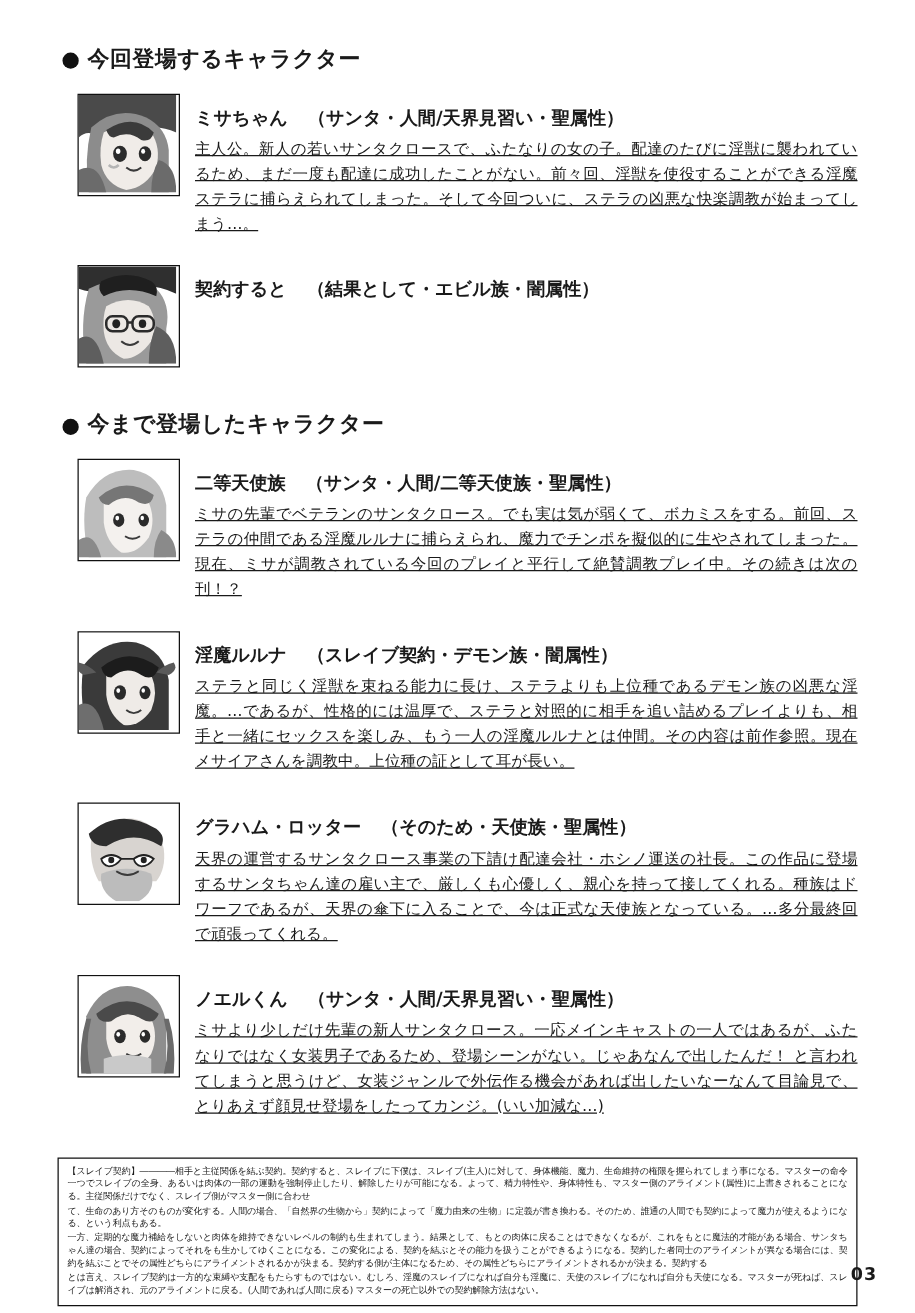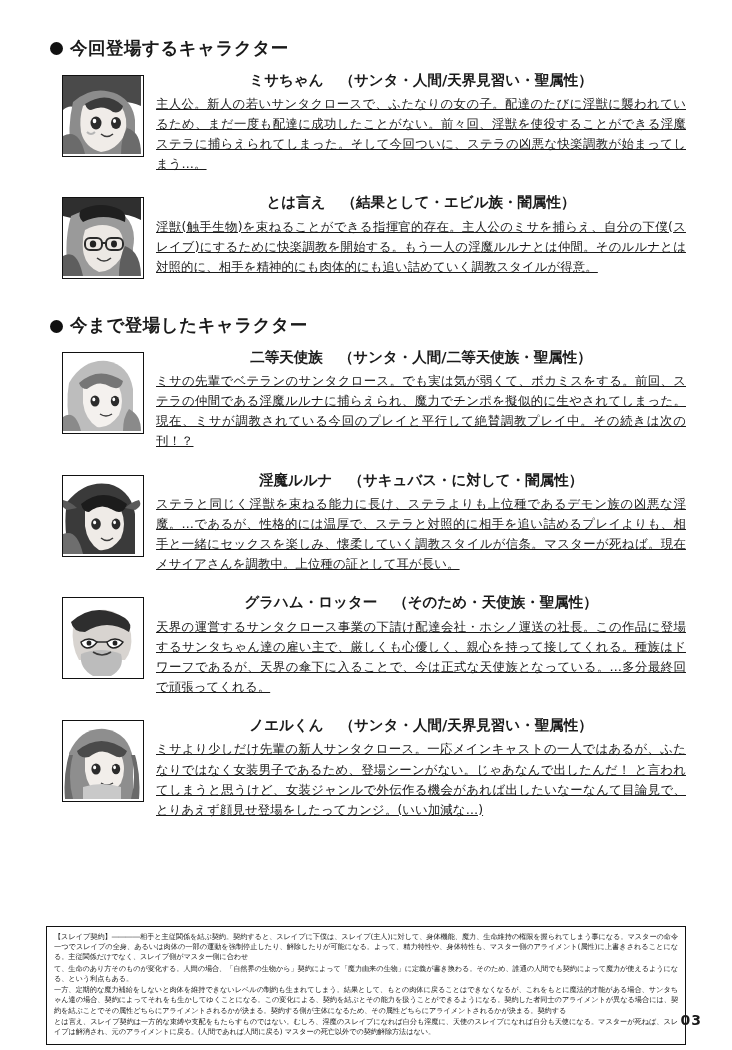--- a/index.html
+++ b/index.html
@@ -60,24 +60,23 @@
     background: #fff;
   }
   .portrait svg { display: block; }
   .char-body {
     flex: 1 1 auto;
     min-width: 0;
   }
   .char-name {
     font-size: 14.5px;
     font-weight: bold;
-    margin: 0 0 5px 0;
+    margin: 15px 0 5px 0;
     line-height: 1.2;
     white-space: nowrap;
-    text-align: center;
   }
   .char-name .tag {
     margin-left: 16px;
   }
   .char-desc {
     font-size: 12.4px;
     line-height: 1.62;
     text-align: justify;
     margin: 0;
     letter-spacing: 0.1px;
@@ -161,23 +160,22 @@
           <line x1="39" y1="45" x2="43" y2="45" stroke="#2b2b2b" stroke-width="2"></line>
           <ellipse cx="30" cy="46" rx="3.2" ry="3.6" fill="#222"></ellipse>
           <ellipse cx="51" cy="46" rx="3" ry="3.4" fill="#222"></ellipse>
           <path d="M34 60 Q41 66 48 60" stroke="#3a3a3a" stroke-width="1.6" fill="none"></path>
           <path d="M0 58 Q14 50 20 78 L0 78 Z" fill="#5e5e5e"></path>
           <path d="M62 48 Q78 54 78 78 L56 78 Q56 60 62 48 Z" fill="#5e5e5e"></path>
         </svg>
       </div>
       <div class="char-body">
         <div class="char-name">
-          <span>とは言え</span><span class="tag">（結果として・エビル族・闇属性）</span>
-        </div>
-        <p class="char-desc">淫獣(触手生物)を束ねることができる指揮官的存在。主人公のミサを捕らえ、自分の下僕(スレイブ)にするために快楽調教を開始する。もう一人の淫魔ルルナとは仲間。そのルルナとは対照的に、相手を精神的にも肉体的にも追い詰めていく調教スタイルが得意。</p>
+          <span>契約すると</span><span class="tag">（結果として・エビル族・闇属性）</span>
+        </div>
       </div>
     </div>
   </div>
 
   <div class="gap-mid"></div>
 
   <div class="section">
     <div class="section-head">
       <span class="bullet"></span>
       <span class="section-title">今まで登場したキャラクター</span>
@@ -219,23 +217,23 @@
           <ellipse cx="33" cy="48" rx="4.8" ry="5.8" fill="#2a2a2a"></ellipse>
           <ellipse cx="53" cy="48" rx="4.4" ry="5.4" fill="#2a2a2a"></ellipse>
           <ellipse cx="31.6" cy="46.4" rx="1.5" ry="1.9" fill="#fff"></ellipse>
           <ellipse cx="51.6" cy="46.4" rx="1.4" ry="1.8" fill="#fff"></ellipse>
           <path d="M38 62 Q44 67 50 62" stroke="#3a3a3a" stroke-width="1.5" fill="none"></path>
           <path d="M0 58 Q14 52 20 78 L0 78 Z" fill="#6e6e6e"></path>
         </svg>
       </div>
       <div class="char-body">
         <div class="char-name">
-          <span>淫魔ルルナ</span><span class="tag">（サキュバス・に対して・闇属性）</span>
-        </div>
-        <p class="char-desc">ステラと同じく淫獣を束ねる能力に長け、ステラよりも上位種であるデモン族の凶悪な淫魔。…であるが、性格的には温厚で、ステラと対照的に相手を追い詰めるプレイよりも、相手と一緒にセックスを楽しみ、懐柔していく調教スタイルが信条。マスターが死ねば。現在メサイアさんを調教中。上位種の証として耳が長い。</p>
+          <span>淫魔ルルナ</span><span class="tag">（スレイブ契約・デモン族・闇属性）</span>
+        </div>
+        <p class="char-desc">ステラと同じく淫獣を束ねる能力に長け、ステラよりも上位種であるデモン族の凶悪な淫魔。…であるが、性格的には温厚で、ステラと対照的に相手を追い詰めるプレイよりも、相手と一緒にセックスを楽しみ、もう一人の淫魔ルルナとは仲間。その内容は前作参照。現在メサイアさんを調教中。上位種の証として耳が長い。</p>
       </div>
     </div>
 
     <div class="char">
       <div class="portrait">
         <svg width="78" height="78" viewBox="0 0 78 78">
           <rect x="0" y="0" width="78" height="78" fill="#ffffff"></rect>
           <path d="M10 28 Q26 10 44 12 Q64 16 68 36 Q70 52 62 62 L16 62 Q8 48 10 28 Z" fill="#d8d4d0"></path>
           <path d="M8 24 Q32 2 62 20 Q70 26 66 34 Q44 20 22 34 Q10 34 8 24 Z" fill="#2e2e2e"></path>
           <path d="M18 44 Q26 38 34 44 Q30 50 24 50 Q19 49 18 44 Z" fill="#fff" stroke="#222" stroke-width="1.4"></path>

